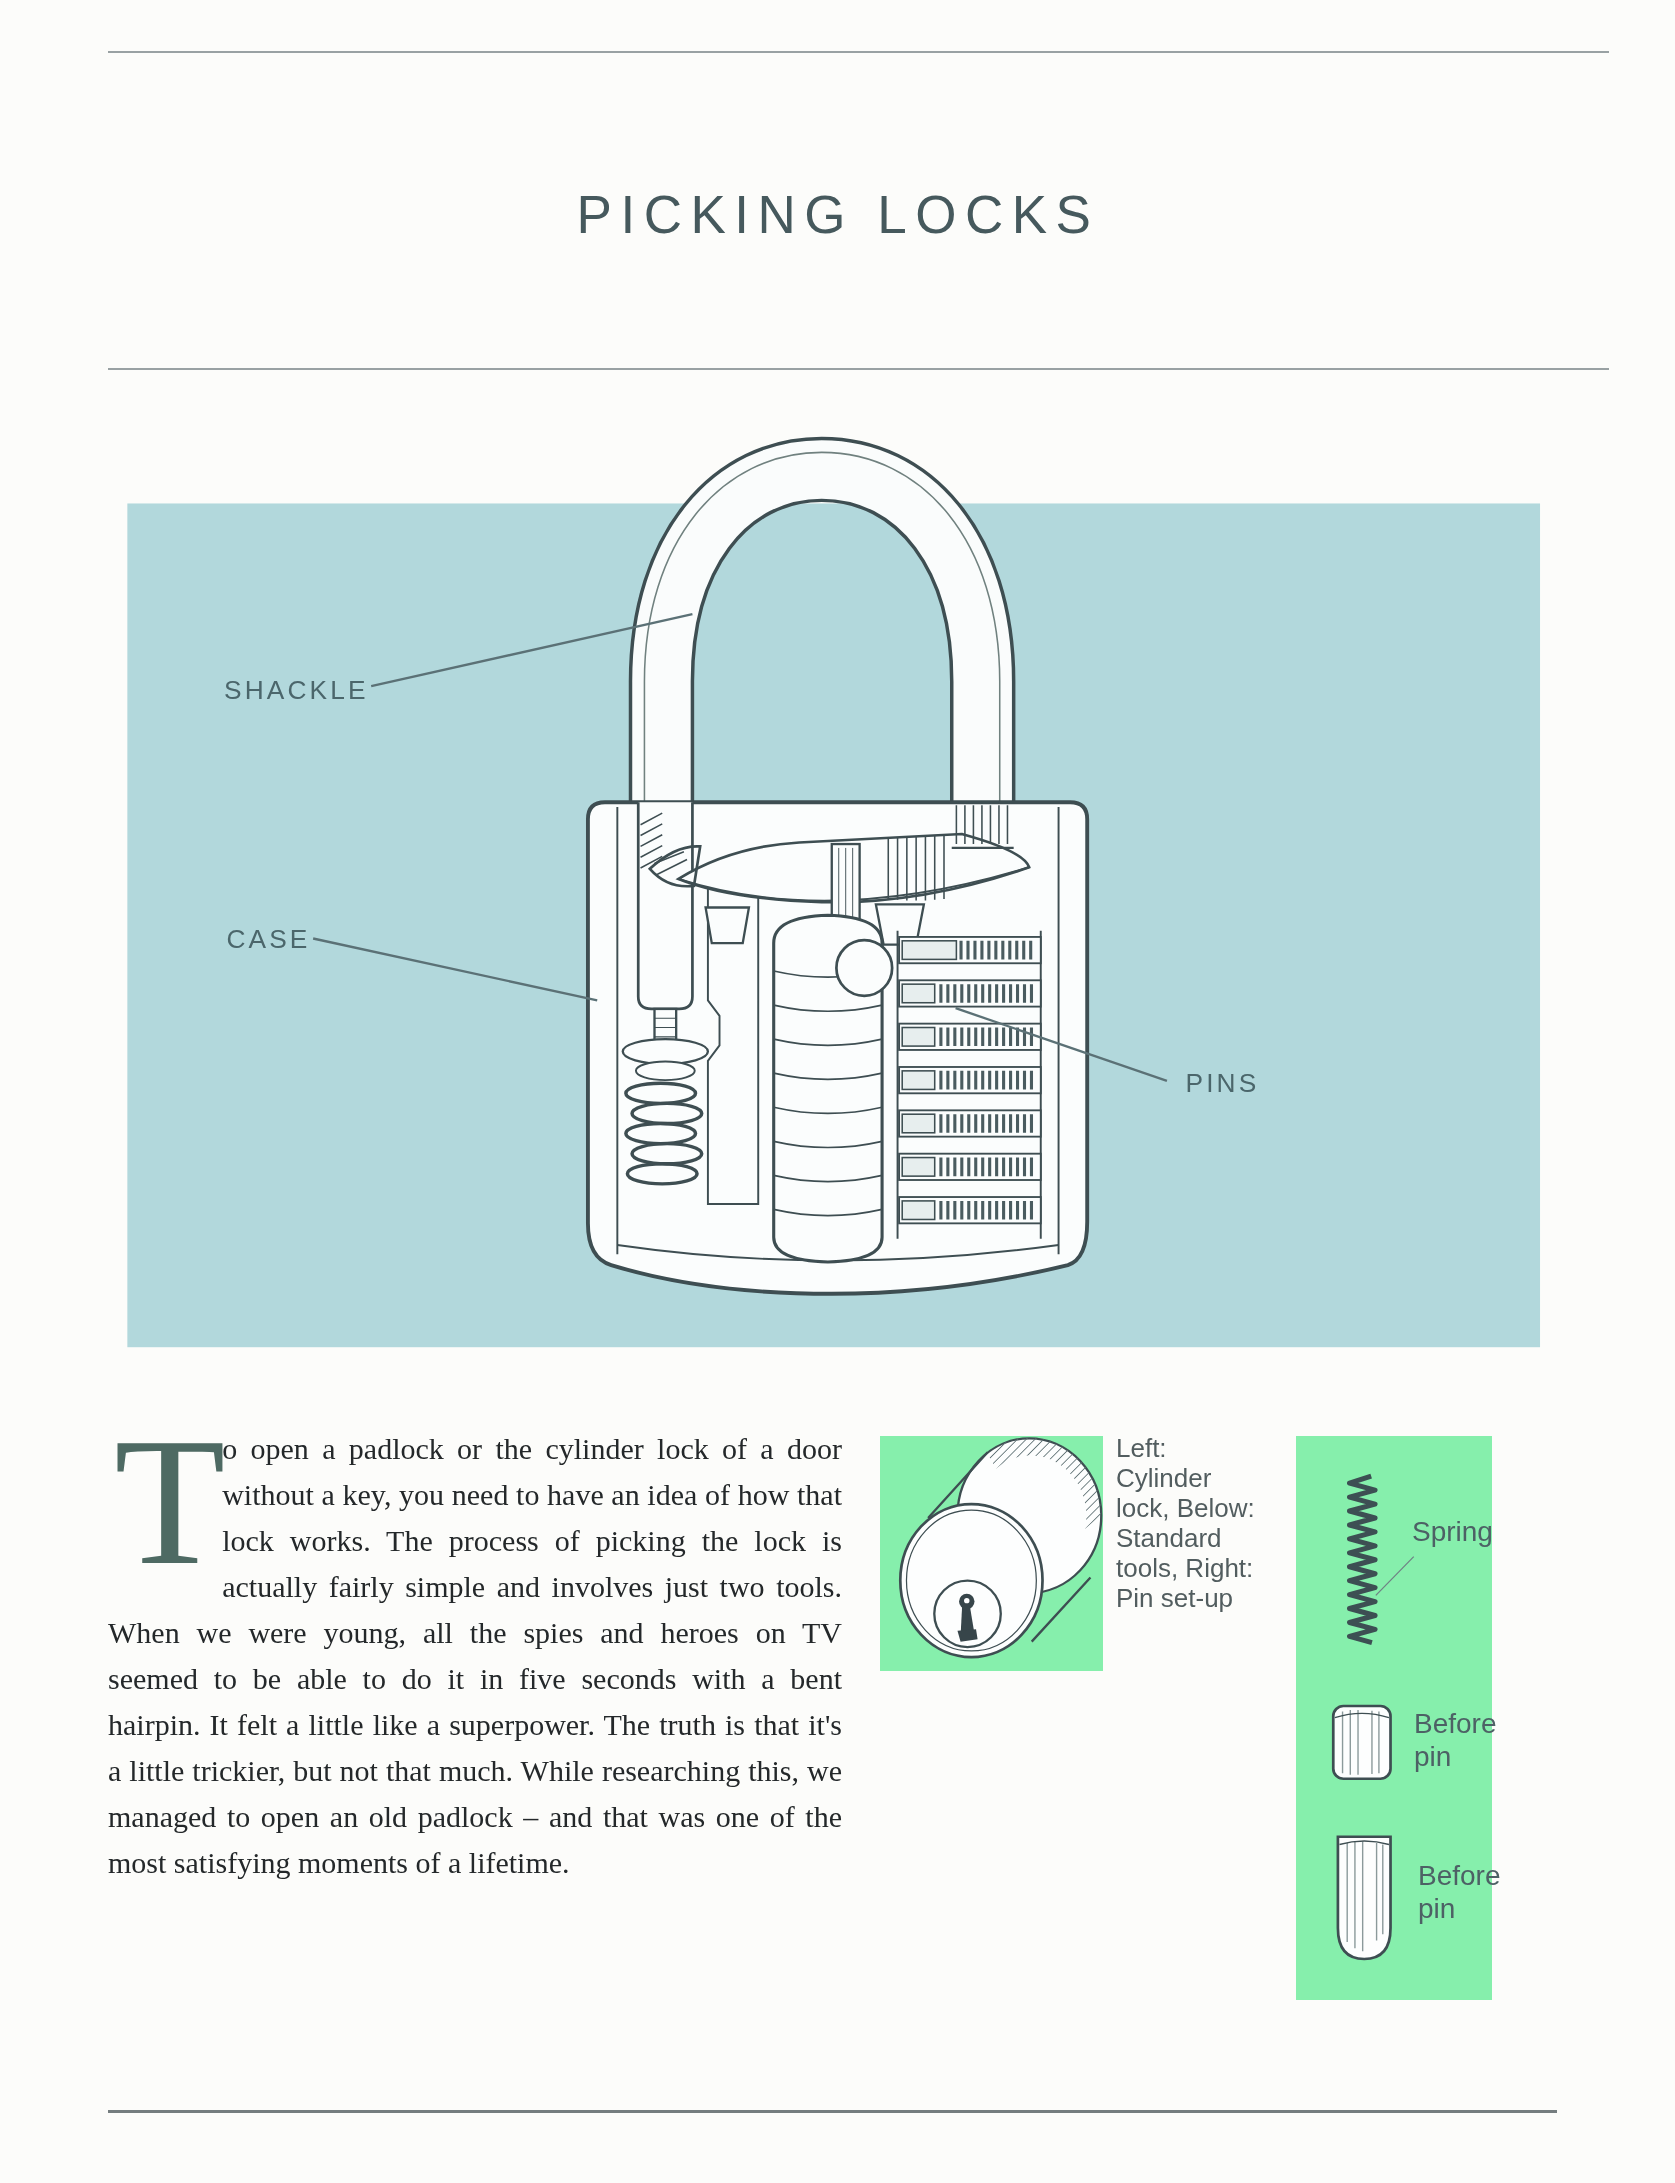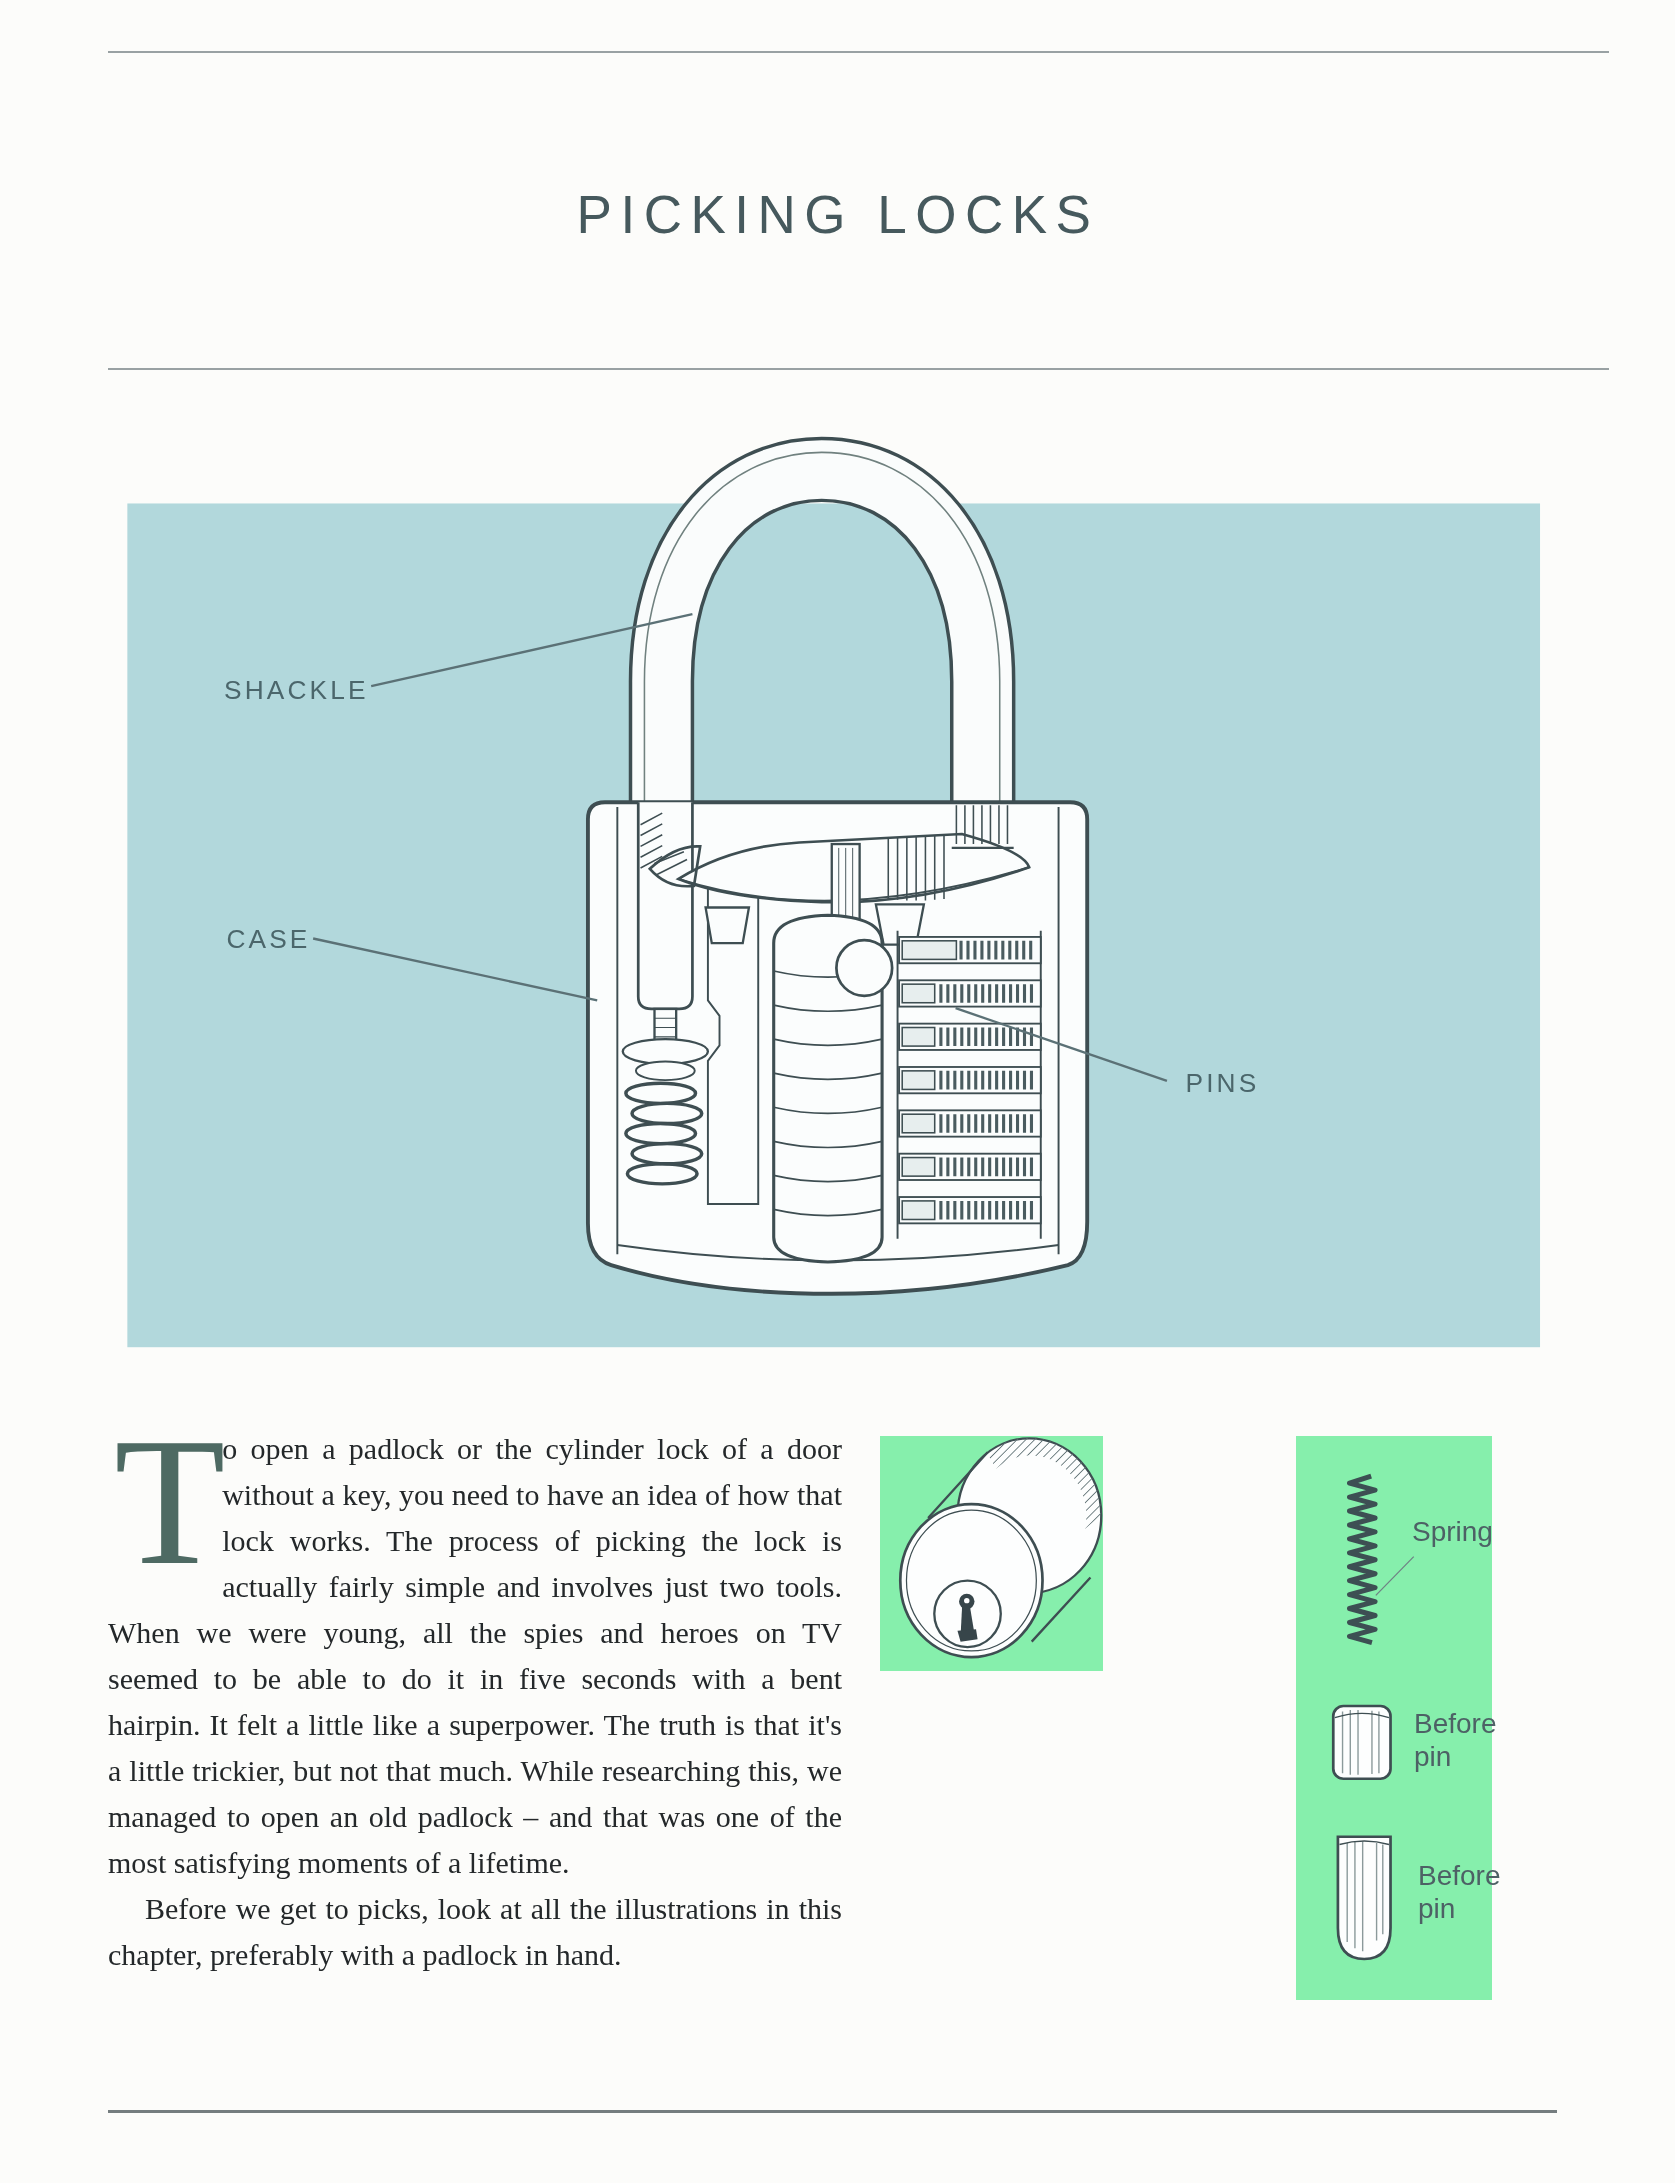--- a/index.html
+++ b/index.html
@@ -117,21 +117,20 @@
     <path d="M265 662 L632 742" stroke="#5b7176" stroke-width="3"></path>
     <path d="M1368 846 L1095 752" stroke="#5b7176" stroke-width="3"></path>
 
     <text class="svglabel" x="150" y="352">SHACKLE</text>
     <text class="svglabel" x="153" y="674">CASE</text>
     <text class="svglabel" x="1392" y="860">PINS</text>
   </svg>
 
   <div class="bodytext">
     <p><span class="dropcap">T</span><span>o open a padlock or the cylinder lock of a door without a key, you need to have an idea of how that lock works. The process of picking the lock is actually fairly simple and involves just two tools. When we were young, all the spies and heroes on TV seemed to be able to do it in five seconds with a bent hairpin. It felt a little like a superpower. The truth is that it's a little trickier, but not that much. While researching this, we managed to open an old padlock – and that was one of the most satisfying moments of a lifetime.</span></p>
-    <p class="para2">Before we get to picks, look at all the illustrations in this chapter, preferably with a padlock in hand.</p>
   </div>
 
   <div class="panel panelA">
     <svg viewBox="0 0 288 304" width="223" height="235">
       <defs>
         <pattern id="hatchA" width="8" height="8" patternUnits="userSpaceOnUse" patternTransform="rotate(45)">
           <line x1="0" y1="0" x2="0" y2="8" stroke="#5f7073" stroke-width="2.2"></line>
         </pattern>
       </defs>
       <ellipse cx="193" cy="103" rx="93" ry="100" fill="#fdfefe" stroke="#3e4e52" stroke-width="3"></ellipse>
@@ -142,20 +141,28 @@
       <circle cx="113" cy="230" r="43" fill="#fdfefe" stroke="#3e4e52" stroke-width="3"></circle>
       <g fill="#37454a">
         <circle cx="112" cy="214" r="10"></circle>
         <path d="M106 220 L104 258 L122 256 L116 220 Z"></path>
         <path d="M100 252 L104 266 L126 263 L124 250 Z"></path>
         <circle cx="112" cy="213" r="3.5" fill="#fdfefe"></circle>
       </g>
     </svg>
   </div>
 
+  <div class="caption">
+    <div>Left:</div>
+    <div>Cylinder</div>
+    <div>lock, Below:</div>
+    <div>Standard</div>
+    <div>tools, Right:</div>
+    <div>Pin set-up</div>
+  </div>
 
 
   <div class="panel panelC">
     <svg viewBox="0 0 253 729" width="196" height="564">
       <g>
         <path d="M97 52 l-28 9 l33 9 l-33 9 l33 9 l-33 9 l33 9 l-33 9 l33 9 l-33 9 l33 9 l-33 9 l33 9 l-33 9 l33 9 l-33 9 l33 9 l-33 9 l33 9 l-33 9 l33 9 l-33 9 l33 9 l-33 9 l29 8" fill="none" stroke="#3d4f53" stroke-width="6.5" stroke-linejoin="round"></path>
         <path d="M152 156 L103 206" stroke="#6f8184" stroke-width="1.6"></path>
       </g>
       <g>
         <rect x="48" y="349" width="74" height="94" rx="13" fill="#fdfefe" stroke="#3e4e52" stroke-width="3.5"></rect>

